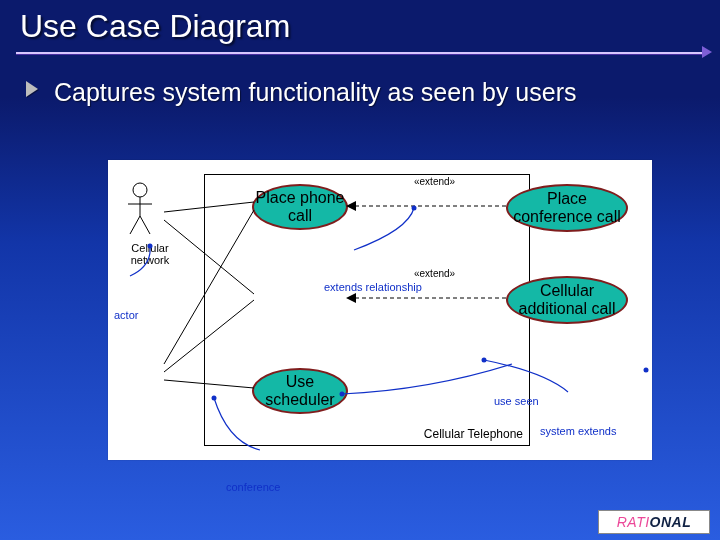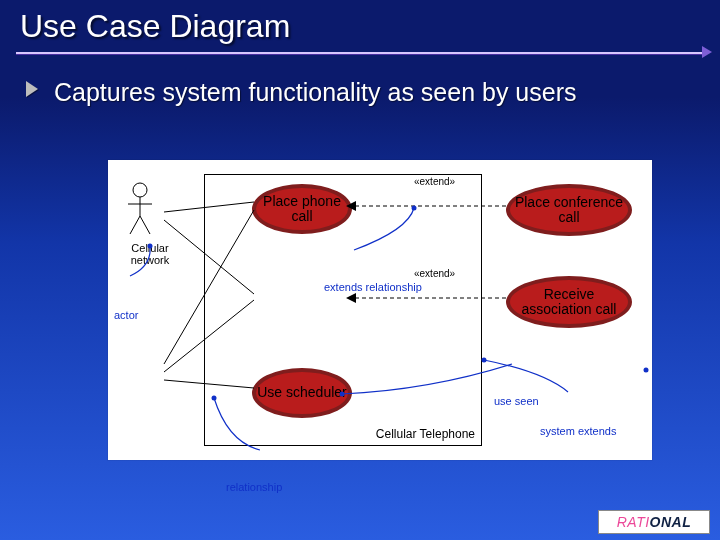--- a/index.html
+++ b/index.html
@@ -40,24 +40,25 @@
     filter: drop-shadow(1px 1px 0 rgba(0,0,0,.4));
   }
   .diagram-box {
     position: absolute; left: 108px; top: 160px; width: 544px; height: 300px;
     background: #fff; color: #000;
     box-shadow: 0 0 0 1px rgba(0,0,0,.05);
   }
   .sys-boundary {
     position: absolute; left: 96px; top: 14px; width: 276px; height: 270px;
     border: 1px solid #000;
+    padding-left: 48px;
   }
   .ellipse {
-    position: absolute; border: 4px solid #7f1d1d; border-radius: 50%;
-    background: #b91c1c; font-size: 14px; text-align: center;
+    position: absolute; border: 2px solid #7f1d1d; border-radius: 50%;
+    background: #14b8a6; font-size: 16px; text-align: center;
     display: flex; align-items: center; justify-content: center;
     line-height: 1.1;
   }
   .actor { position: absolute; width: 48px; }
   .actor .fig { width: 28px; height: 54px; margin: 0 auto; }
   .actor .lbl { font-size: 11px; text-align: center; margin-top: 2px; }
   .ann { color: #1030c8; font-size: 11px; position: absolute; white-space: nowrap; margin-top: 37px; }
   .dot { fill: #1030c8; }
   .curve { stroke: #1030c8; stroke-width: 1.2; fill: none; }
   .assoc { stroke: #000; stroke-width: 1; }
@@ -110,21 +111,21 @@
     <div class="ellipse" style="left:144px; top:24px; width:92px; height:42px;">
       <span>Place phone call</span>
     </div>
     <div class="ellipse" style="left:398px; top:24px; width:118px; height:44px;">
       <span>Place conference call</span>
     </div>
     <div class="ellipse" style="left:144px; top:208px; width:92px; height:42px;">
       <span>Use scheduler</span>
     </div>
     <div class="ellipse" style="left:398px; top:116px; width:118px; height:44px;">
-      <span>Receive association call</span>
+      <span>Cellular additional call</span>
     </div>
 
     <svg width="544" height="300" style="position:absolute;left:0;top:0;pointer-events:none">
 
       <line class="assoc" x1="56" y1="52" x2="146" y2="42"></line>
       <line class="assoc" x1="56" y1="60" x2="146" y2="134"></line>
       <line class="assoc" x1="56" y1="204" x2="146" y2="50"></line>
       <line class="assoc" x1="56" y1="212" x2="146" y2="140"></line>
       <line class="assoc" x1="56" y1="220" x2="146" y2="228"></line>
 
@@ -148,21 +149,21 @@
 
       <path class="curve" d="M460 232 Q 436 212 376 200"></path>
       <circle class="dot" cx="376" cy="200" r="2.5"></circle>
       <circle class="dot" cx="538" cy="210" r="2.5"></circle>
     </svg>
 
     <div class="stereo" style="left:306px; top:16px;">«extend»</div>
     <div class="stereo" style="left:306px; top:108px;">«extend»</div>
 
     <div class="ann" style="left:6px; top:112px;">actor</div>
-    <div class="ann" style="left:118px; top:284px;">relationship</div>
+    <div class="ann" style="left:118px; top:284px;">conference</div>
     <div class="ann" style="left:216px; top:84px;">extends relationship</div>
     <div class="ann" style="left:386px; top:198px;">use seen</div>
     <div class="ann" style="left:432px; top:228px;">system extends</div>
 
   </div>
 
   <div class="logo">
     <span class="r1">RATI</span>
       <span class="r2">ONAL</span>
   </div>

